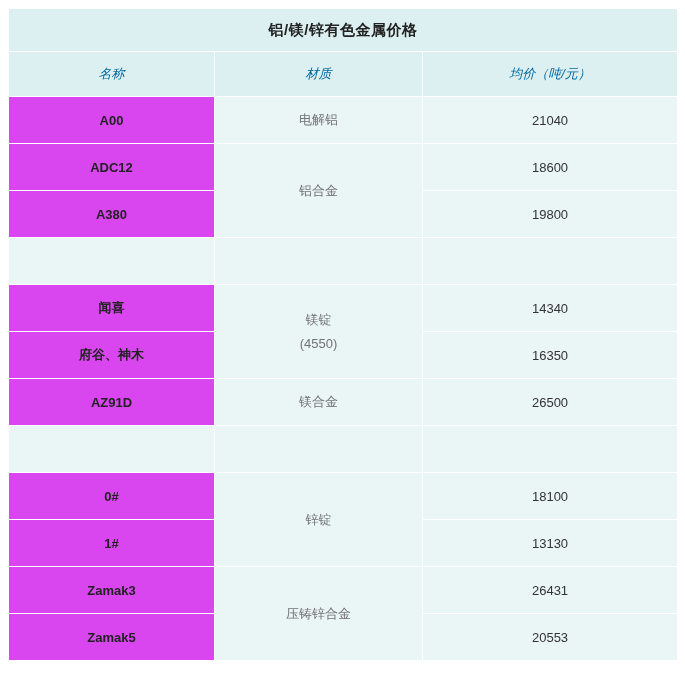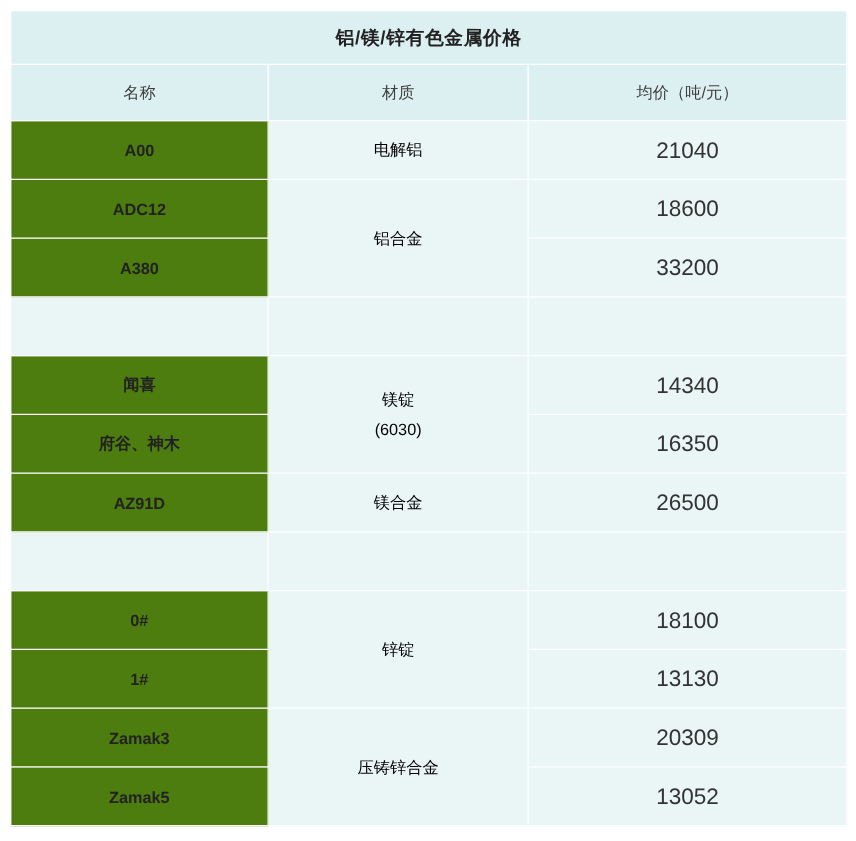--- a/index.html
+++ b/index.html
@@ -39,38 +39,39 @@
     font-size: 15px;
     font-weight: bold;
     color: #222222;
     letter-spacing: 0.5px;
   }
   .head-cell {
     background: #ddf0f1;
     height: 44px;
     font-size: 13px;
     font-weight: normal;
-    color: #404040;
+    color: #0369a1;
+    font-style: italic;
   }
   .name-cell {
     height: 46px;
     font-size: 13px;
     font-weight: bold;
     color: #222222;
-    background: #4d7c0f;
+    background: #d946ef;
   }
   .mat-cell {
     font-size: 13px;
-    color: #000000;
+    color: #737373;
     background: #eaf5f5;
     line-height: 1.8;
   }
   .price-cell {
     height: 46px;
-    font-size: 18px;
+    font-size: 13px;
     color: #333333;
     background: #eaf5f5;
   }
   .spacer-row td {
     height: 46px;
     background: #eaf5f5;
   }
   .footnote {
     padding: 14px 6px 0 6px;
     font-size: 11.5px;
@@ -108,34 +109,34 @@
         <td class="price-cell">21040</td>
       </tr>
 
       <tr>
         <td class="name-cell">ADC12</td>
         <td class="mat-cell" rowspan="2">铝合金</td>
         <td class="price-cell">18600</td>
       </tr>
       <tr>
         <td class="name-cell">A380</td>
-        <td class="price-cell">33200</td>
+        <td class="price-cell">19800</td>
       </tr>
 
       <tr class="spacer-row">
         <td></td>
         <td></td>
         <td></td>
       </tr>
 
       <tr>
         <td class="name-cell">闻喜</td>
         <td class="mat-cell" rowspan="2">
           <div>镁锭</div>
-          <div>(6030)</div>
+          <div>(4550)</div>
         </td>
         <td class="price-cell">14340</td>
       </tr>
       <tr>
         <td class="name-cell">府谷、神木</td>
         <td class="price-cell">16350</td>
       </tr>
 
       <tr>
         <td class="name-cell">AZ91D</td>
@@ -155,24 +156,24 @@
         <td class="price-cell">18100</td>
       </tr>
       <tr>
         <td class="name-cell">1#</td>
         <td class="price-cell">13130</td>
       </tr>
 
       <tr>
         <td class="name-cell">Zamak3</td>
         <td class="mat-cell" rowspan="2">压铸锌合金</td>
-        <td class="price-cell">20309</td>
+        <td class="price-cell">26431</td>
       </tr>
       <tr>
         <td class="name-cell">Zamak5</td>
-        <td class="price-cell">13052</td>
+        <td class="price-cell">20553</td>
       </tr>
     </tbody>
   </table>
 
   <div class="footnote">(以上价格信息来自：上海有色网；以上为2025年10月23日市场报价)</div>
 
 </div>
 
 </body></html>

